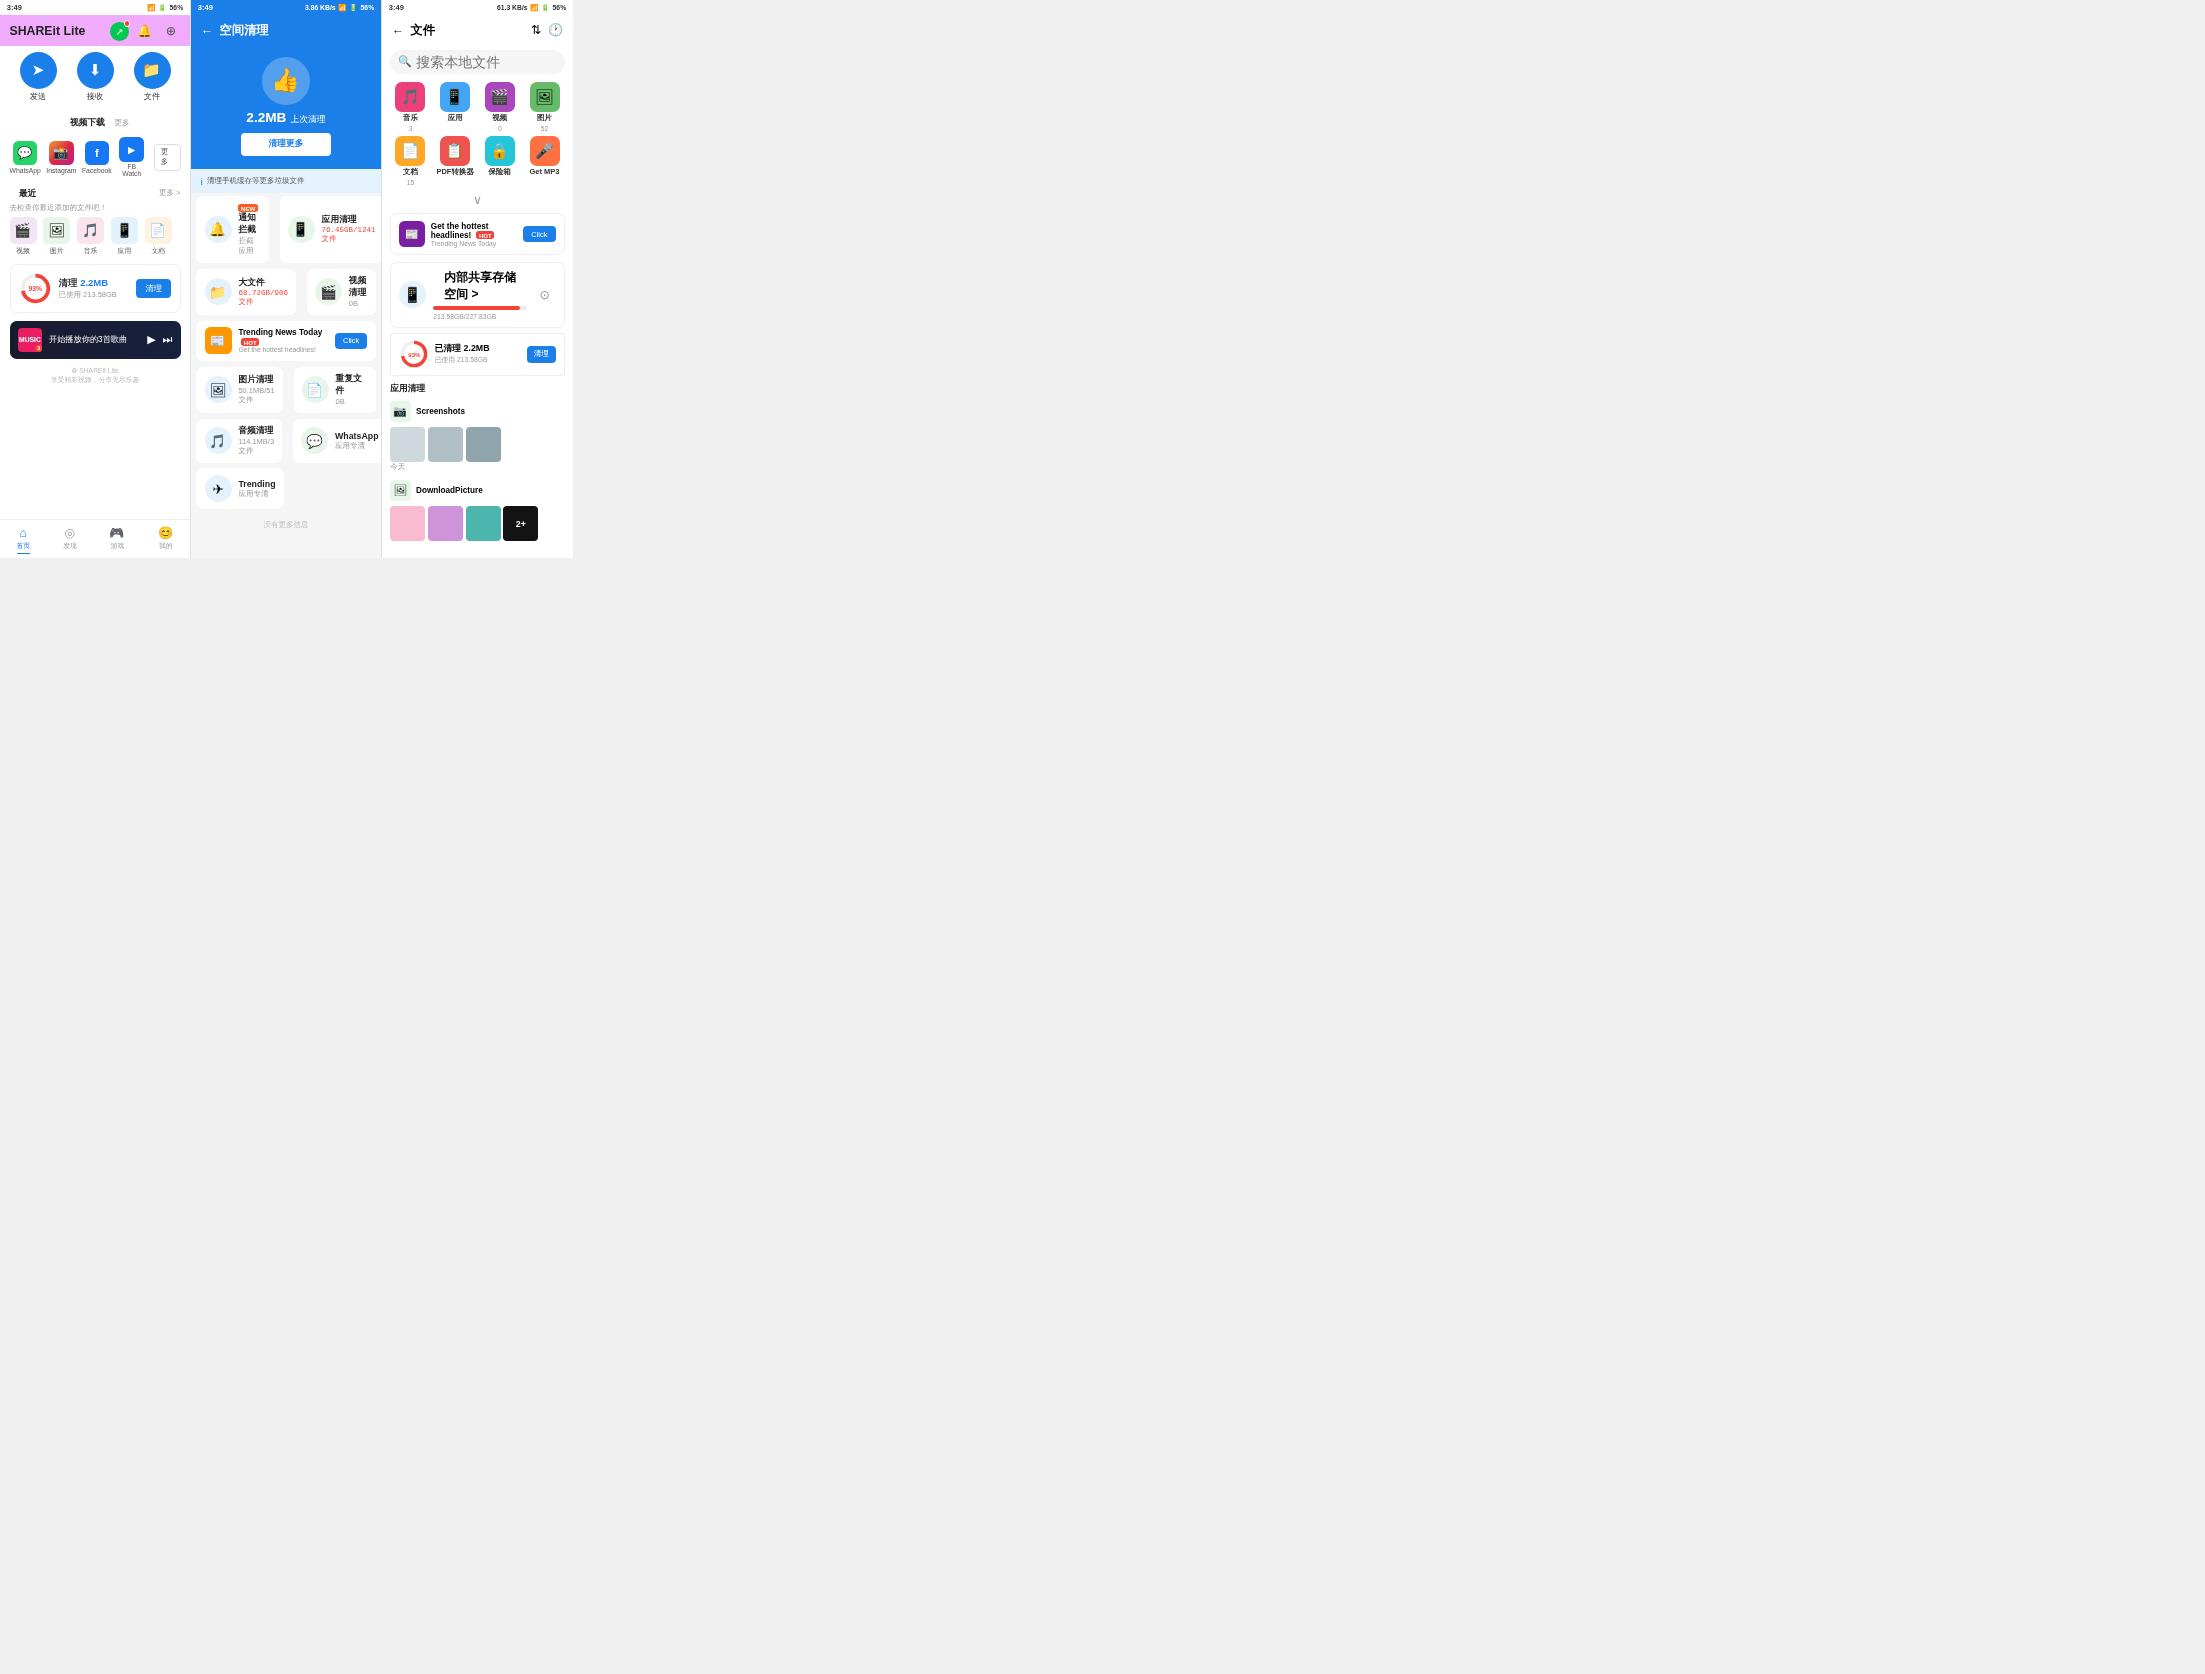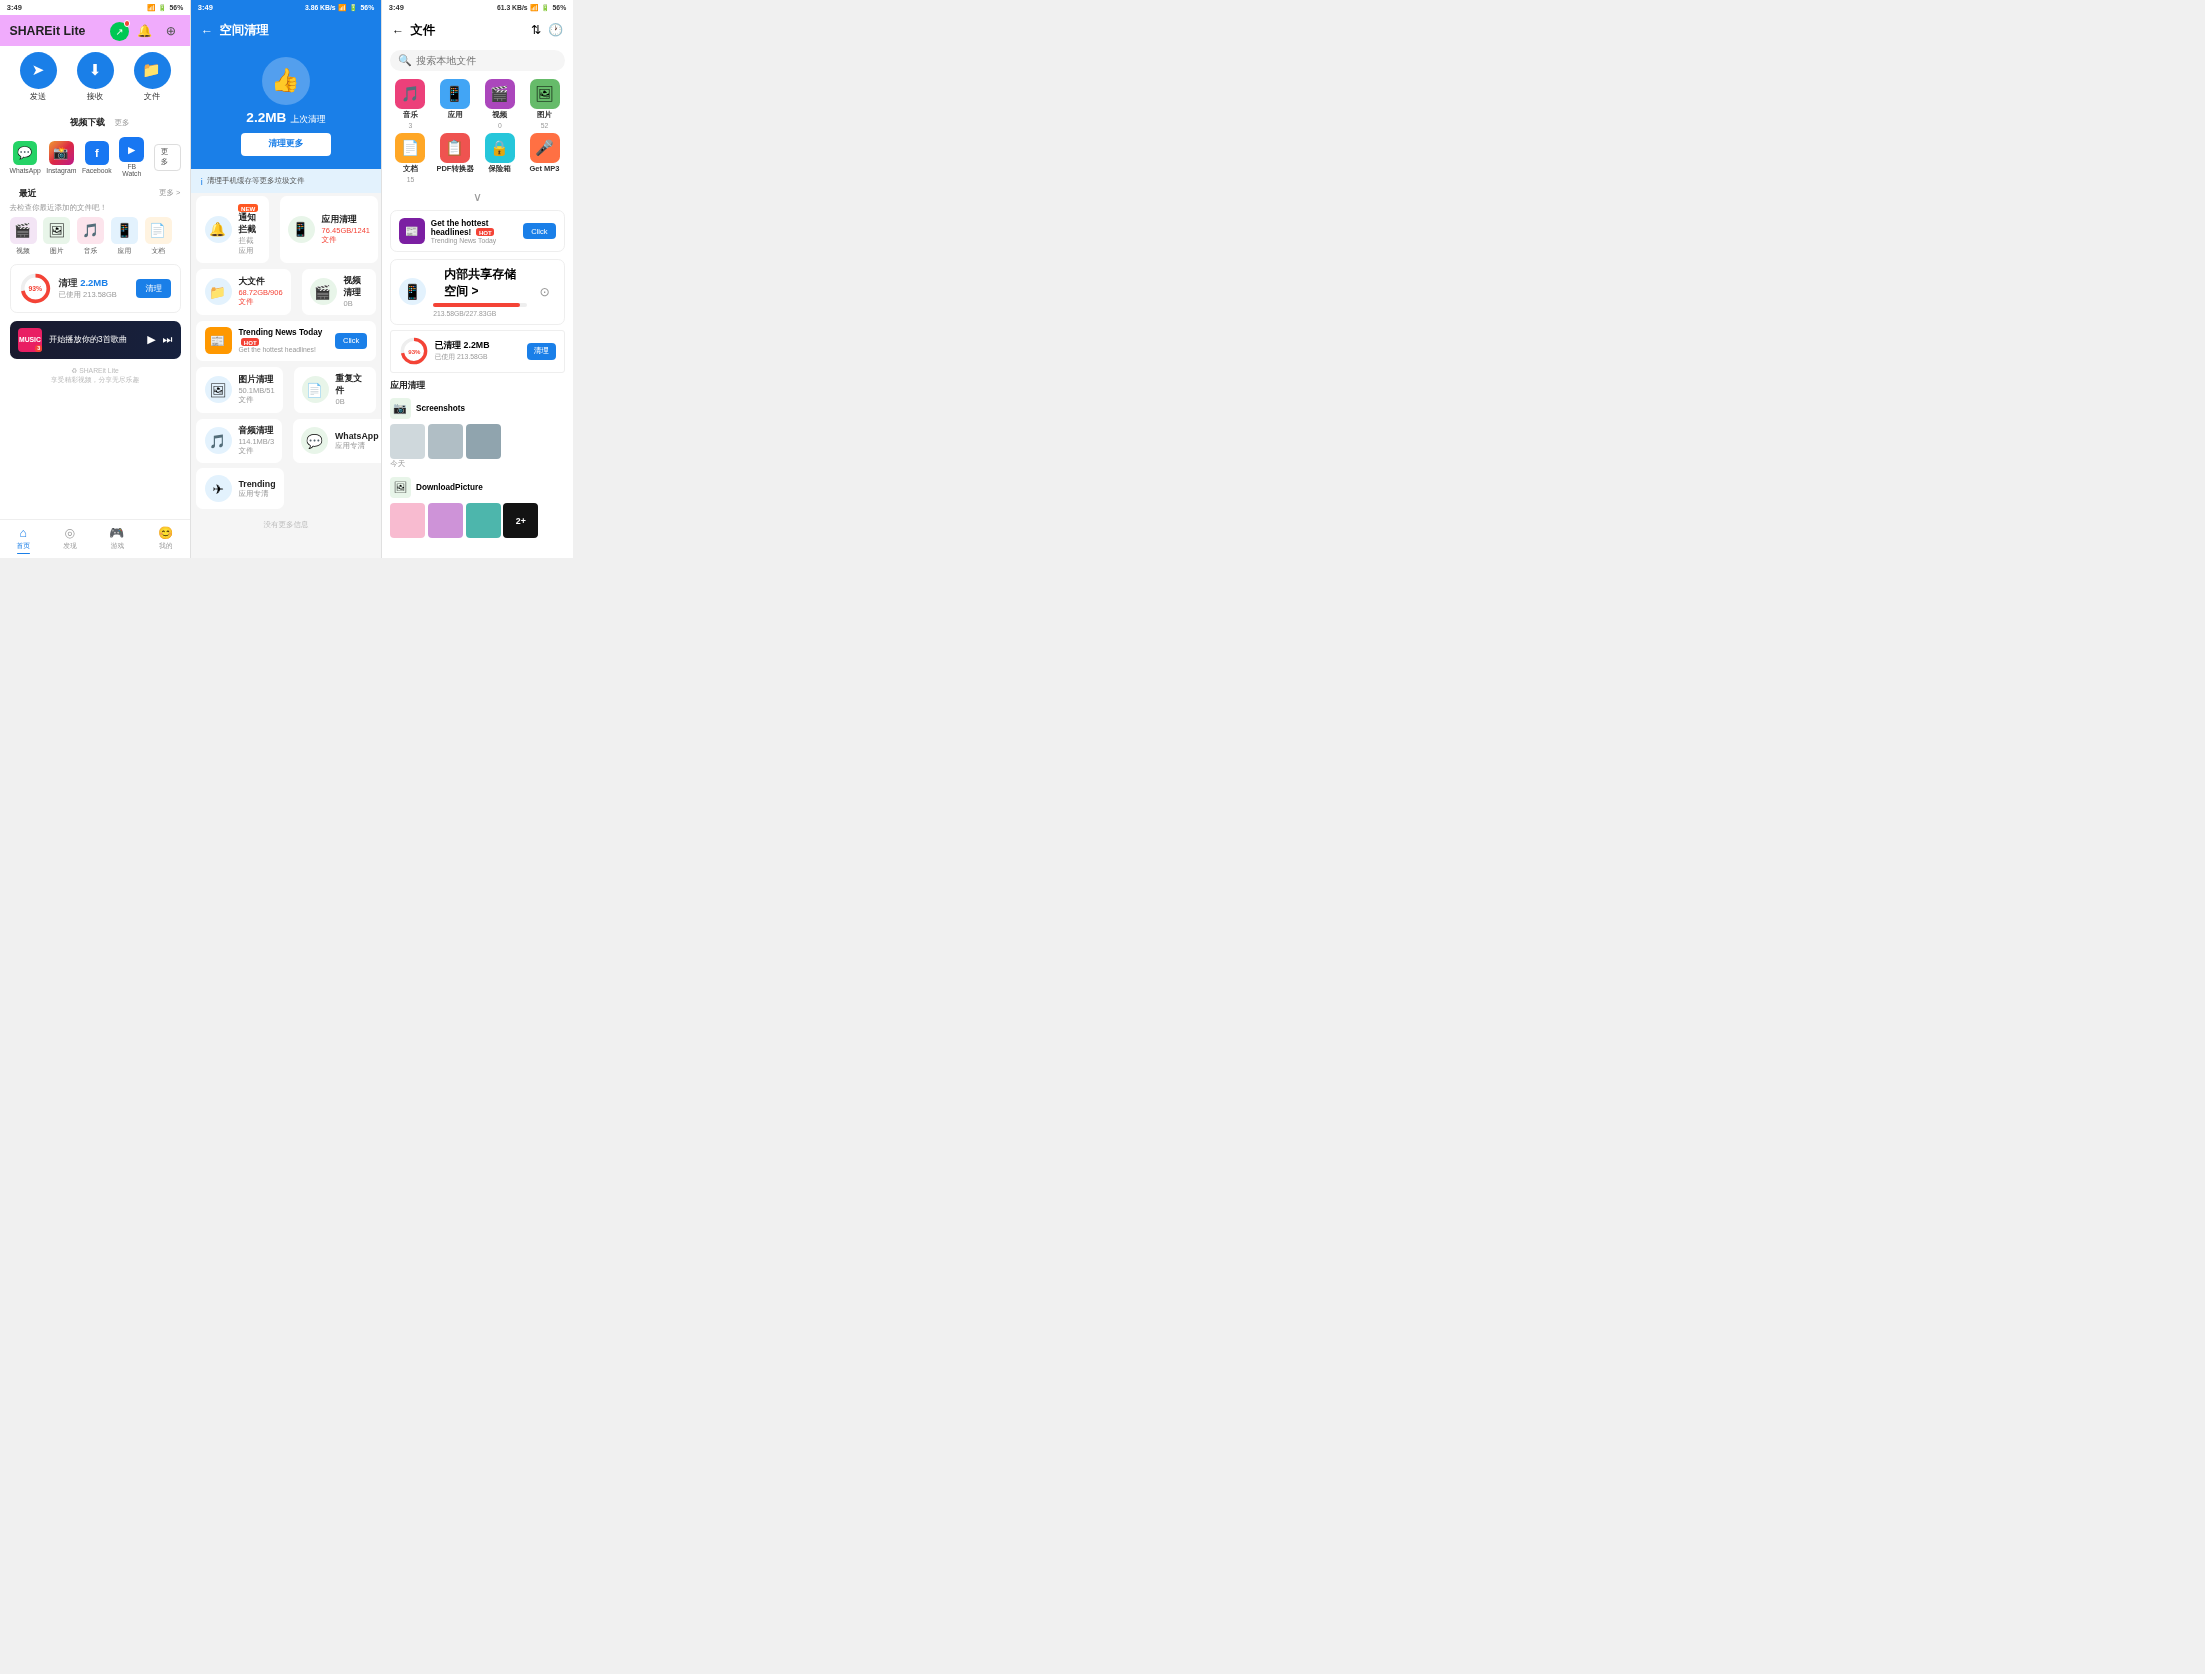--- a/index.html
+++ b/index.html
@@ -213,21 +213,21 @@
       padding: 6.8px 8.2px; gap: 6.8px;
     }
     .clean-row-icon {
       width: 27px; height: 27px; border-radius: 50%;
       display: flex; align-items: center; justify-content: center;
       font-size: 13.6px; flex-shrink: 0;
     }
     .clean-row-info { flex: 1; }
     .clean-row-title { font-size: 8.8px; font-weight: 600; color: #222; }
     .clean-row-sub { font-size: 7.5px; color: #999; }
-    .clean-row-sub.red { color: #f44336; }
+    .clean-row-sub.red { color: #f44336; font-family: Liberation Mono, monospace; }
     .new-badge {
       background: #ff5722; color: #fff; font-size: 6.1px;
       border-radius: 2.7px; padding: 0.7px 2.7px; margin-right: 2.7px;
     }
     .hot-badge {
       background: #f44336; color: #fff; font-size: 6.1px;
       border-radius: 2.7px; padding: 0.7px 2.7px; margin-left: 2.7px;
     }
 
     .ad-banner {
@@ -254,21 +254,21 @@
       padding: 6.8px 9.5px; background: #fff;
     }
     .right-title { font-size: 12.3px; font-weight: 600; flex: 1; }
     .right-icons { display: flex; gap: 6.8px; }
 
     .search-bar {
       margin: 4.1px 8.2px; background: #f5f5f5; border-radius: 13.6px;
       display: flex; align-items: center; padding: 4.1px 8.2px; gap: 4.1px;
     }
     .search-bar input {
-      border: none; background: transparent; font-size: 10px;
+      border: none; background: transparent; font-size: 14px;
       outline: none; flex: 1; color: #999;
     }
 
     .file-categories {
       display: grid; grid-template-columns: repeat(4, 1fr);
       gap: 4.1px; padding: 4.1px 8.2px;
     }
     .cat-item {
       display: flex; flex-direction: column; align-items: center; gap: 1.4px;
       cursor: pointer;

